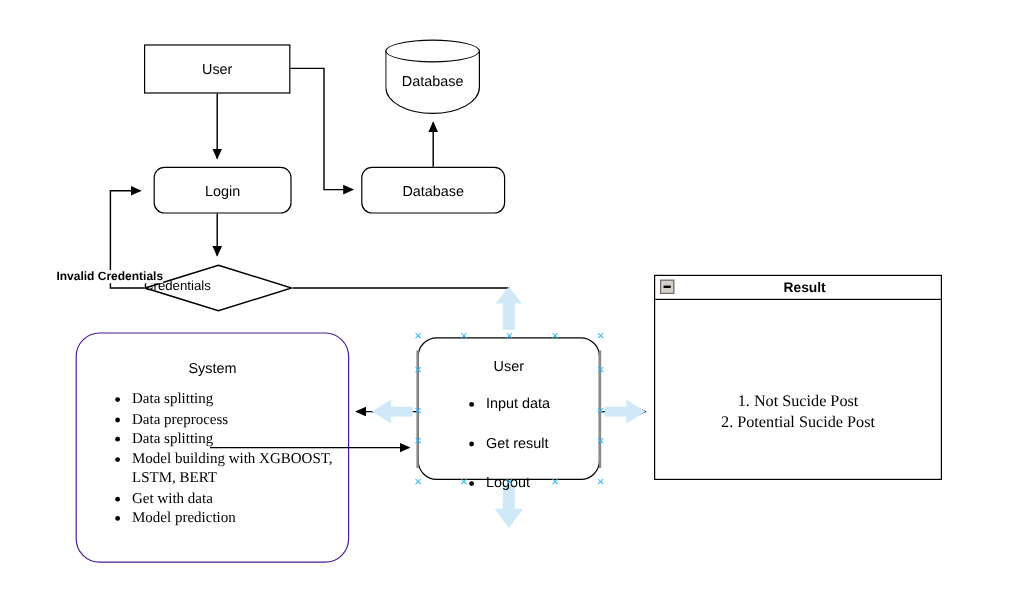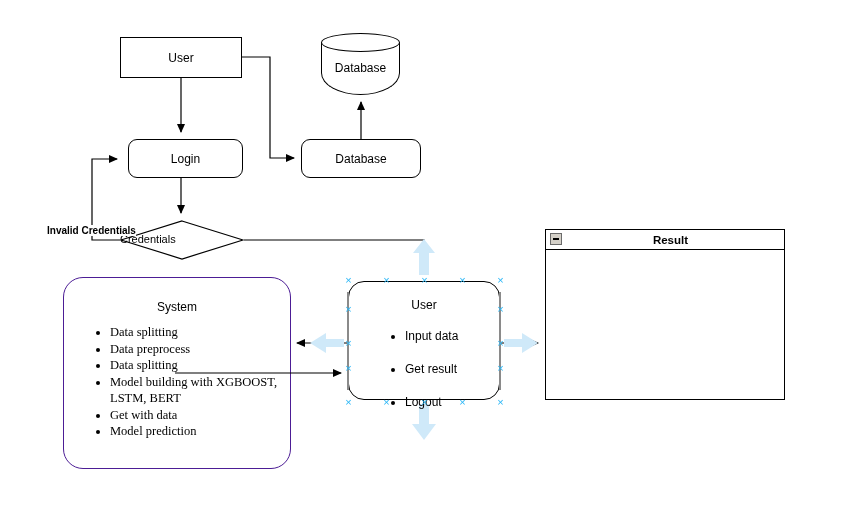--- a/index.html
+++ b/index.html
@@ -341,15 +341,21 @@
   <div class="handle-x" style="left:458px; top:398px;">×</div>
   <div class="handle-x" style="left:496px; top:398px;">×</div>
 
   <div id="result-window">
     <div class="titlebar">
       <div class="collapse-btn">
           <i></i>
         </div>
       <span class="title">Result</span>
     </div>
+    <div class="result-body">
+      <div class="result-list">
+        <span class="result-line">1. Not Sucide Post</span>
+        <span class="result-line">2. Potential Sucide Post</span>
+      </div>
+    </div>
   </div>
 
 </div>
 
 </body></html>

